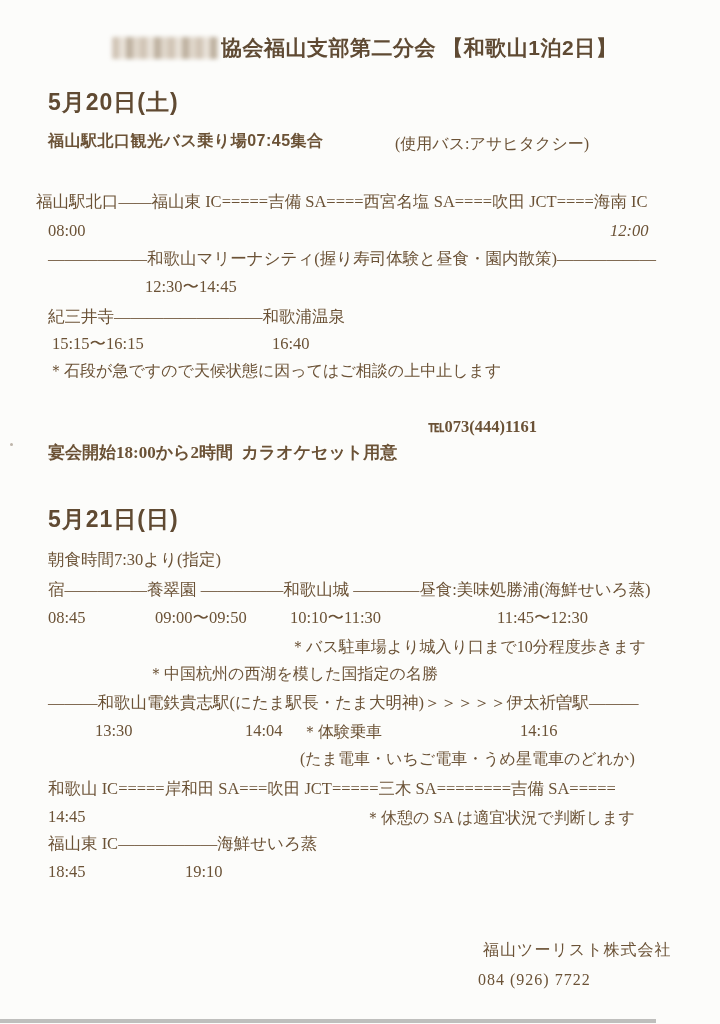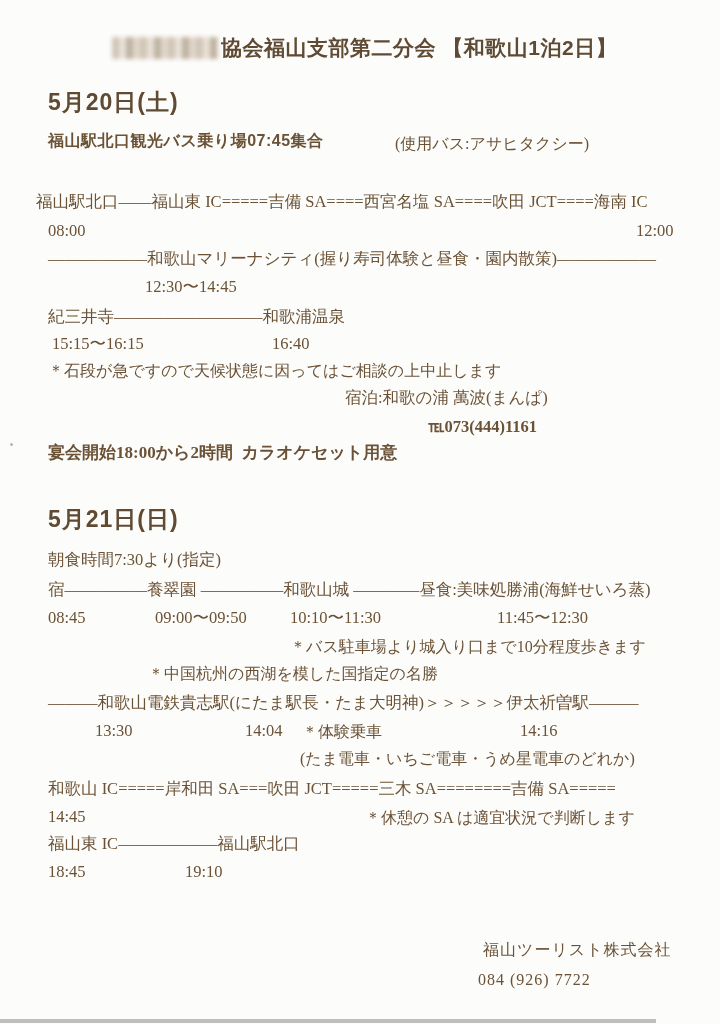--- a/index.html
+++ b/index.html
@@ -43,32 +43,31 @@
   <div class="redaction"></div>
   <div class="t title" style="left:221px;top:35px;">協会福山支部第二分会 【和歌山1泊2日】</div>
 
   <div class="t heading" style="left:48px;top:88px;">5月20日(土)</div>
 
   <div class="t gothic-bold" style="left:48px;top:131px;">福山駅北口観光バス乗り場07:45集合</div>
   <div class="t serif-sm" style="left:395px;top:134px;">(使用バス:アサヒタクシー)</div>
 
   <div class="t serif" style="left:36px;top:192px;text-align:right;">福山駅北口――福山東 IC=====吉備 SA====西宮名塩 SA====吹田 JCT====海南 IC</div>
   <div class="t serif" style="left:48px;top:221px;">08:00</div>
-  <div class="t serif" style="left:636px;top:221px;">12:00</div>
+  <div class="t serif" style="left:610px;top:221px;font-style:italic;">12:00</div>
 
   <div class="t serif" style="left:48px;top:249px;">――――――和歌山マリーナシティ(握り寿司体験と昼食・園内散策)――――――</div>
   <div class="t serif" style="left:145px;top:277px;">12:30〜14:45</div>
 
   <div class="t serif" style="left:48px;top:307px;">紀三井寺―――――――――和歌浦温泉</div>
   <div class="t serif" style="left:52px;top:334px;">15:15〜16:15</div>
   <div class="t serif" style="left:272px;top:334px;">16:40</div>
 
   <div class="t serif-sm" style="left:48px;top:361px;">＊石段が急ですので天候状態に因ってはご相談の上中止します</div>
 
-  <div class="t serif" style="left:345px;top:388px;">宿泊:和歌の浦 萬波(まんぱ)</div>
   <div class="t serif" style="left:428px;top:417px;font-weight:bold;">℡073(444)1161</div>
 
   <div class="t serif-bold" style="left:48px;top:442px;">宴会開始18:00から2時間  カラオケセット用意</div>
 
   <div class="t heading" style="left:48px;top:505px;">5月21日(日)</div>
 
   <div class="t serif" style="left:48px;top:550px;">朝食時間7:30より(指定)</div>
 
   <div class="t serif" style="left:48px;top:580px;">宿―――――養翠園 ―――――和歌山城 ――――昼食:美味処勝浦(海鮮せいろ蒸)</div>
   <div class="t serif" style="left:48px;top:608px;">08:45</div>
@@ -83,21 +82,21 @@
   <div class="t serif" style="left:95px;top:721px;">13:30</div>
   <div class="t serif" style="left:245px;top:721px;">14:04</div>
   <div class="t serif-sm" style="left:302px;top:722px;">＊体験乗車</div>
   <div class="t serif" style="left:520px;top:721px;">14:16</div>
   <div class="t serif-sm" style="left:300px;top:749px;">(たま電車・いちご電車・うめ星電車のどれか)</div>
 
   <div class="t serif" style="left:48px;top:779px;">和歌山 IC=====岸和田 SA===吹田 JCT=====三木 SA========吉備 SA=====</div>
   <div class="t serif" style="left:48px;top:807px;">14:45</div>
   <div class="t serif-sm" style="left:365px;top:808px;text-align:right;">＊休憩の SA は適宜状況で判断します</div>
 
-  <div class="t serif" style="left:48px;top:834px;">福山東 IC――――――福山駅北口</div>
+  <div class="t serif" style="left:48px;top:834px;">福山東 IC――――――海鮮せいろ蒸</div>
   <div class="t serif" style="left:48px;top:862px;">18:45</div>
   <div class="t serif" style="left:185px;top:862px;">19:10</div>
 
   <div class="t footer-text" style="left:483px;top:940px;">福山ツーリスト株式会社</div>
   <div class="t footer-text" style="left:478px;top:970px;">084 (926) 7722</div>
 
   <div class="speck"></div>
   <div class="scan-edge"></div>
 </div>
 

